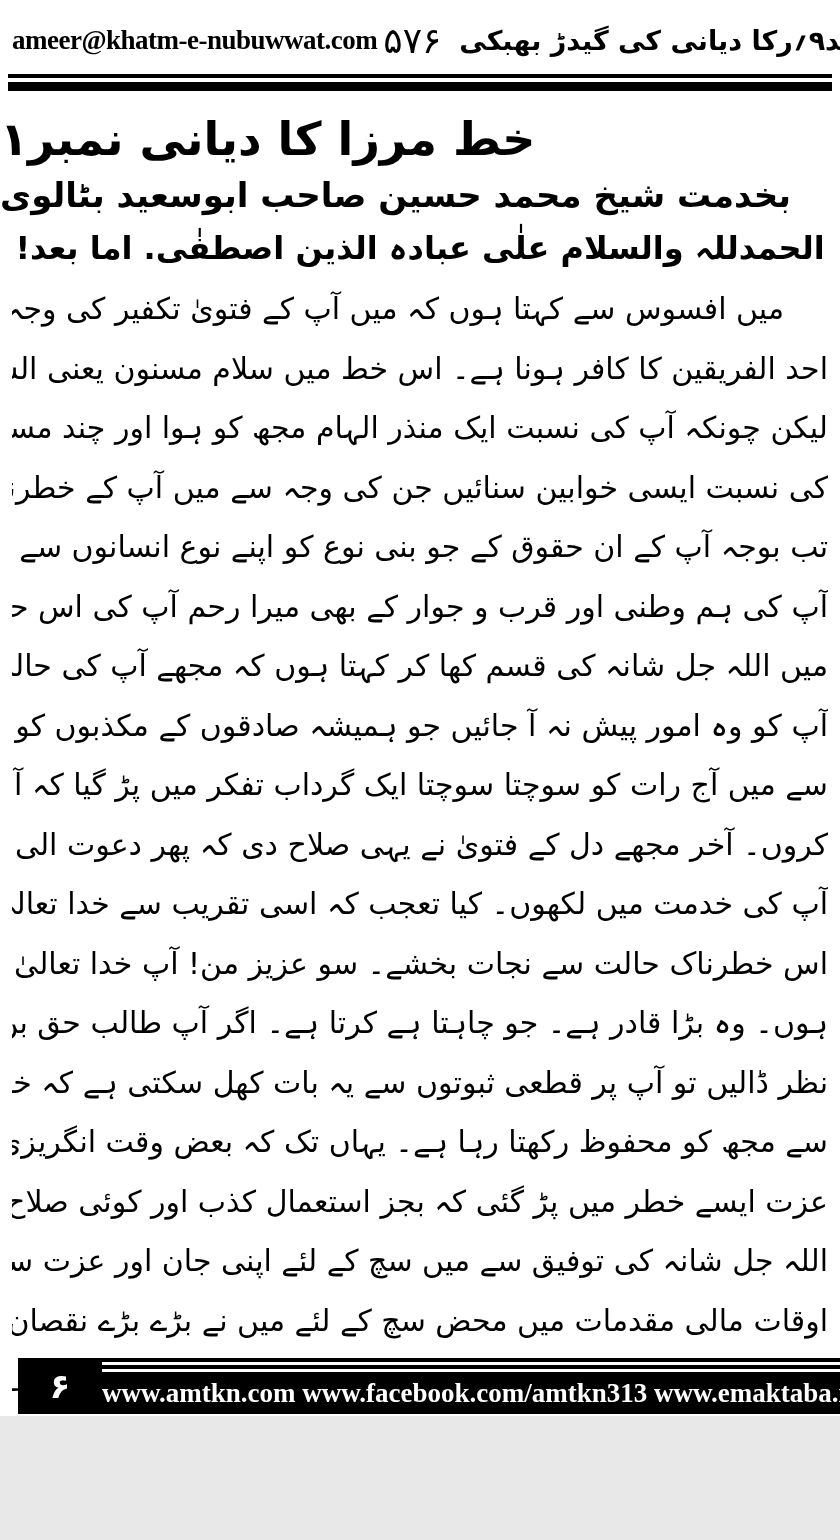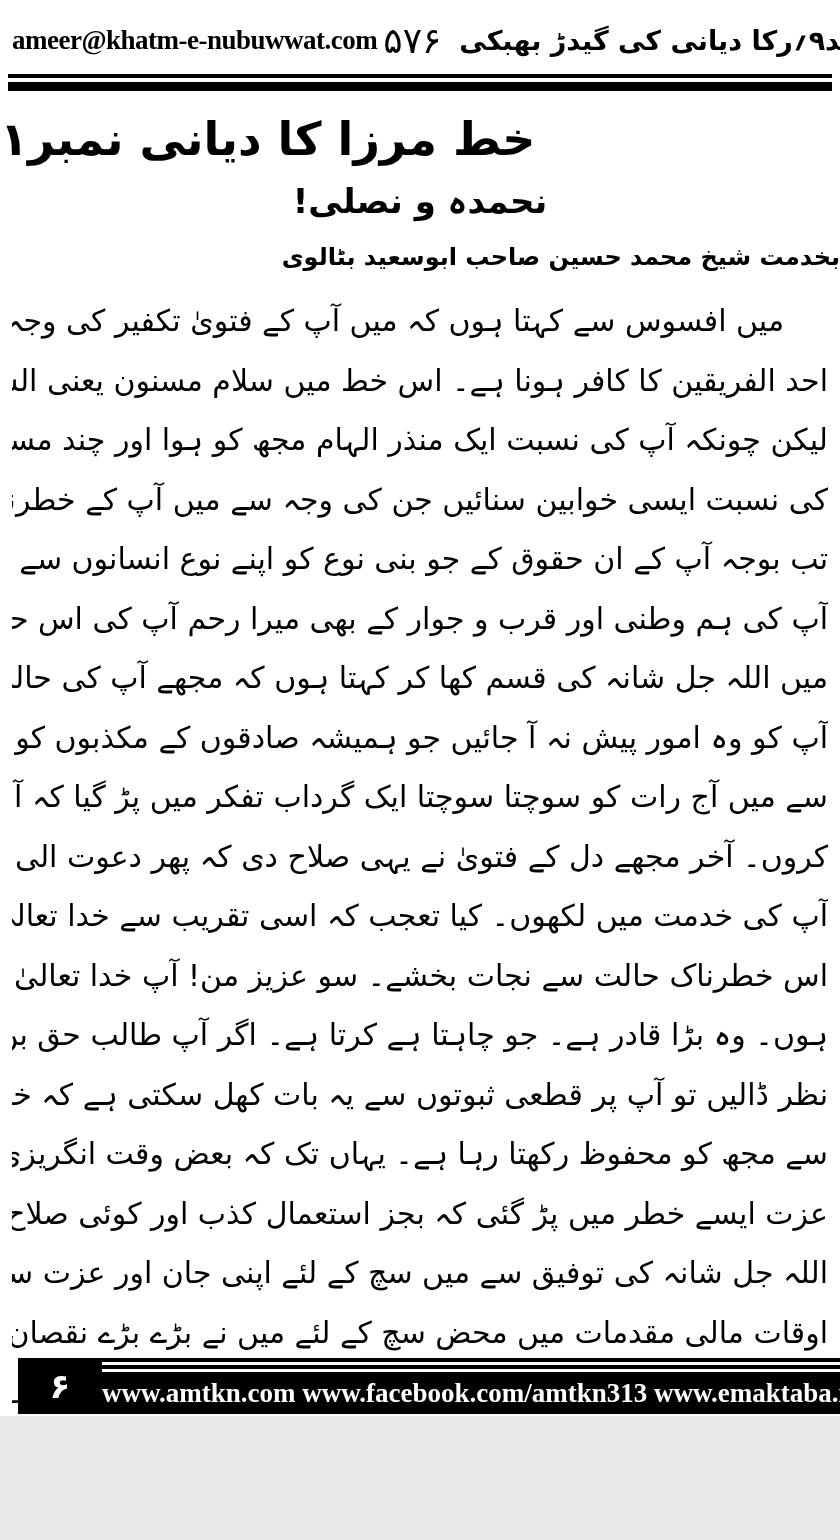--- a/index.html
+++ b/index.html
@@ -33,22 +33,22 @@
   
   .main-title{
     direction:rtl;text-align:left;font-size:46px;font-weight:bold;
     margin-top:18px;line-height:60px;
   }
   .tahmid{
     direction:rtl;text-align:center;font-size:34px;font-weight:bold;
     margin-top:8px;line-height:48px;
   }
   .addressee{
-    direction:rtl;text-align:right;font-size:24px;font-weight:600;
-    margin-top:6px;line-height:52px;
+    direction:rtl;text-align:left;font-size:34px;font-weight:600;
+    line-height:52px;
   }
   .arabic-salutation{
     direction:rtl;text-align:center;font-size:32px;font-weight:bold;
     margin-top:4px;line-height:46px;
   }
   
   .letter-body{
     margin:8px 12px 0 12px;direction:rtl;
   }
   .body-line{
@@ -88,22 +88,22 @@
     <span class="hdr-booktitle">محاسبہ قادیانیت جلد۹؍رکا دیانی کی گیدڑ بھبکی</span>
   </div>
 
   <div class="rule-wrap">
     <div class="rule-thin"></div>
     <div class="rule-gap"></div>
     <div class="rule-thick"></div>
   </div>
 
   <div class="main-title">خط مرزا کا دیانی نمبر۱</div>
-  <div class="tahmid">نحمدہ و نصلی!</div>
   <div class="addressee">بخدمت شیخ محمد حسین صاحب ابوسعید بٹالوی</div>
+  <div class="arabic-salutation">الحمدللہ والسلام علٰی عبادہ الذین اصطفٰی. اما بعد!</div>
 
   <div class="letter-body">
     <div class="body-line indent-first">میں افسوس سے کہتا ہوں کہ میں آپ کے فتویٰ تکفیر کی وجہ سے جس کا یقینی نتیجہ</div>
     <div class="body-line">احد الفریقین کا کافر ہونا ہے۔ اس خط میں سلام مسنون یعنی السلام علیکم سے ابتداء نہیں کر سکا۔</div>
     <div class="body-line">لیکن چونکہ آپ کی نسبت ایک منذر الہام مجھ کو ہوا اور چند مسلمان بھائیوں نے بھی مجھ کو آپ</div>
     <div class="body-line">کی نسبت ایسی خوابین سنائیں جن کی وجہ سے میں آپ کے خطرناک انجام سے بہت ڈر گیا۔</div>
     <div class="body-line">تب بوجہ آپ کے ان حقوق کے جو بنی نوع کو اپنے نوع انسانوں سے ہوتے ہیں اور نیز بوجہ</div>
     <div class="body-line">آپ کی ہم وطنی اور قرب و جوار کے بھی میرا رحم آپ کی اس حالت پر بہت جنبش میں آیا اور</div>
     <div class="body-line">میں اللہ جل شانہ کی قسم کھا کر کہتا ہوں کہ مجھے آپ کی حالت پر نہایت رحم ہے اور ڈرتا ہوں کہ</div>
     <div class="body-line">آپ کو وہ امور پیش نہ آ جائیں جو ہمیشہ صادقوں کے مکذبوں کو پیش آتے رہے ہیں۔ اسی وجہ</div>

